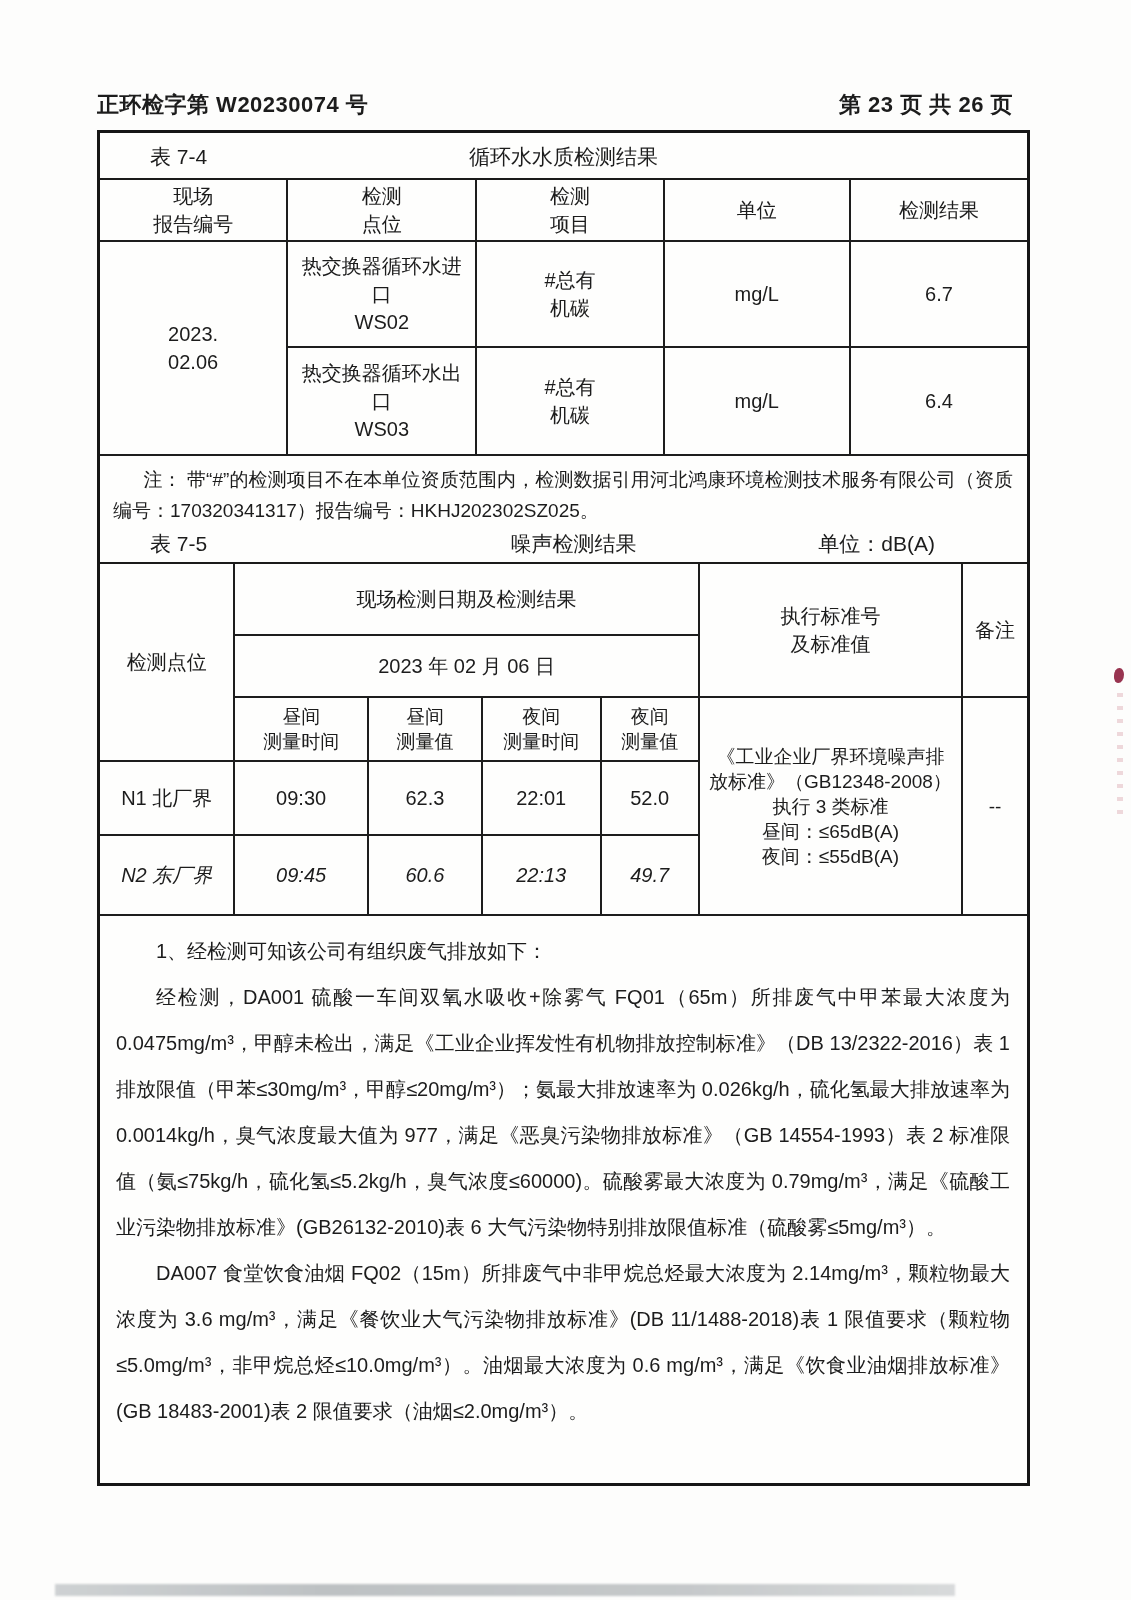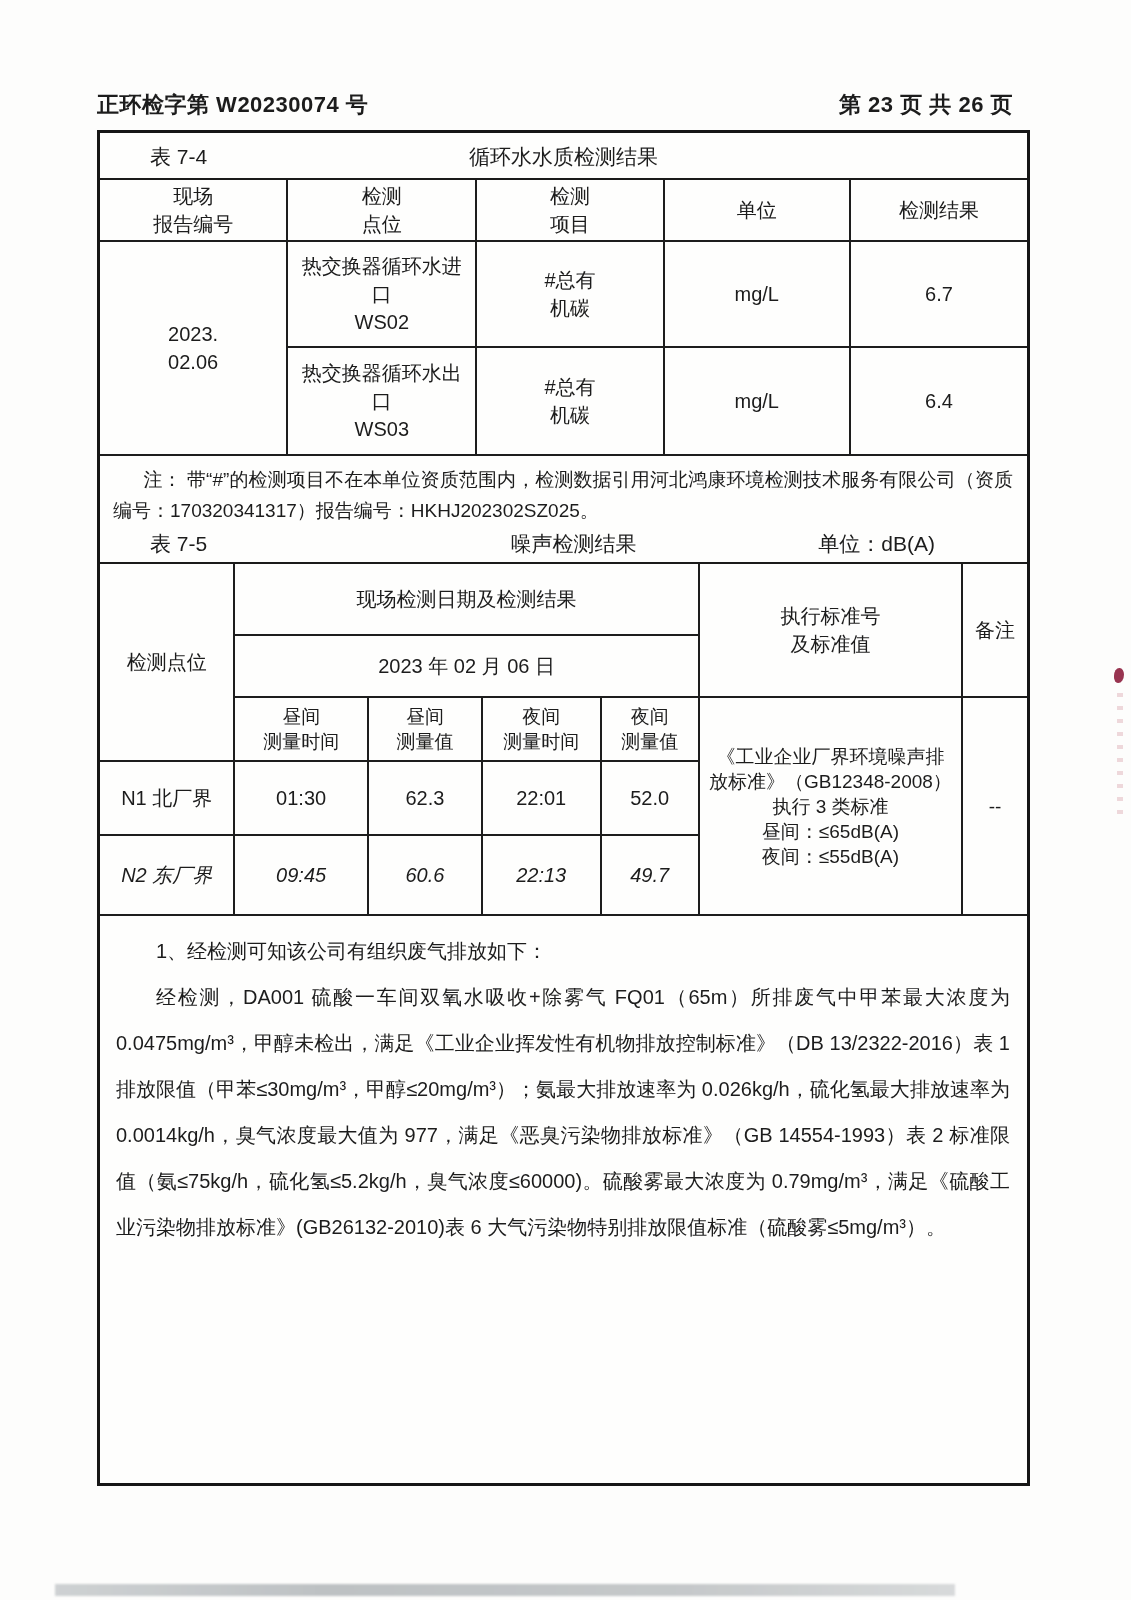--- a/index.html
+++ b/index.html
@@ -214,38 +214,39 @@
 测量值</td>
           <td rowspan="3" class="standard-cell">《工业企业厂界环境噪声排
 放标准》（GB12348-2008）
 执行 3 类标准
 昼间：≤65dB(A)
 夜间：≤55dB(A)</td>
           <td rowspan="3">--</td>
         </tr>
         <tr class="d1">
           <td>N1 北厂界</td>
-          <td>01:30</td>
+          <td>09:30</td>
           <td>62.3</td>
           <td>22:01</td>
           <td>52.0</td>
         </tr>
         <tr class="d2">
           <td>N2 东厂界</td>
           <td>09:45</td>
           <td>60.6</td>
           <td>22:13</td>
           <td>49.7</td>
         </tr>
       </tbody>
     </table>
 
     <div class="conclusion">
       <p>1、经检测可知该公司有组织废气排放如下：</p>
       <p>经检测，DA001 硫酸一车间双氧水吸收+除雾气 FQ01（65m）所排废气中甲苯最大浓度为 0.0475mg/m³，甲醇未检出，满足《工业企业挥发性有机物排放控制标准》（DB 13/2322-2016）表 1 排放限值（甲苯≤30mg/m³，甲醇≤20mg/m³）；氨最大排放速率为 0.026kg/h，硫化氢最大排放速率为 0.0014kg/h，臭气浓度最大值为 977，满足《恶臭污染物排放标准》（GB 14554-1993）表 2 标准限值（氨≤75kg/h，硫化氢≤5.2kg/h，臭气浓度≤60000)。硫酸雾最大浓度为 0.79mg/m³，满足《硫酸工业污染物排放标准》(GB26132-2010)表 6 大气污染物特别排放限值标准（硫酸雾≤5mg/m³）。</p>
+      <p>DA007 食堂饮食油烟 FQ02（15m）所排废气中非甲烷总烃最大浓度为 2.14mg/m³，颗粒物最大浓度为 3.6 mg/m³，满足《餐饮业大气污染物排放标准》(DB 11/1488-2018)表 1 限值要求（颗粒物≤5.0mg/m³，非甲烷总烃≤10.0mg/m³）。油烟最大浓度为 0.6 mg/m³，满足《饮食业油烟排放标准》(GB 18483-2001)表 2 限值要求（油烟≤2.0mg/m³）。</p>
     </div>
 
   </div>
 
   <div class="red-mark"></div>
   <div class="red-faint"></div>
   <div class="scan-band"></div>
 
 </div>
 

